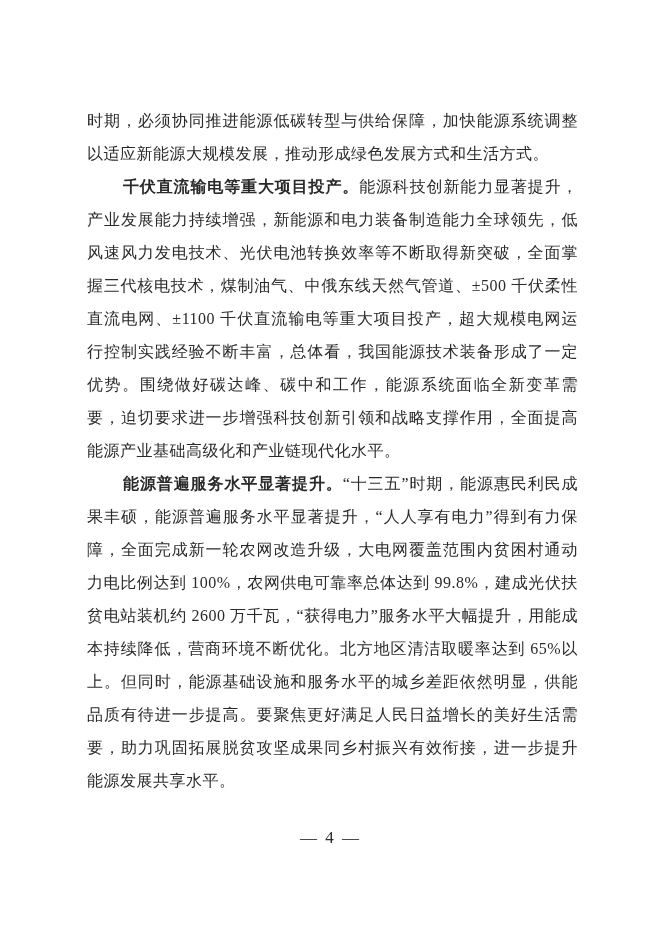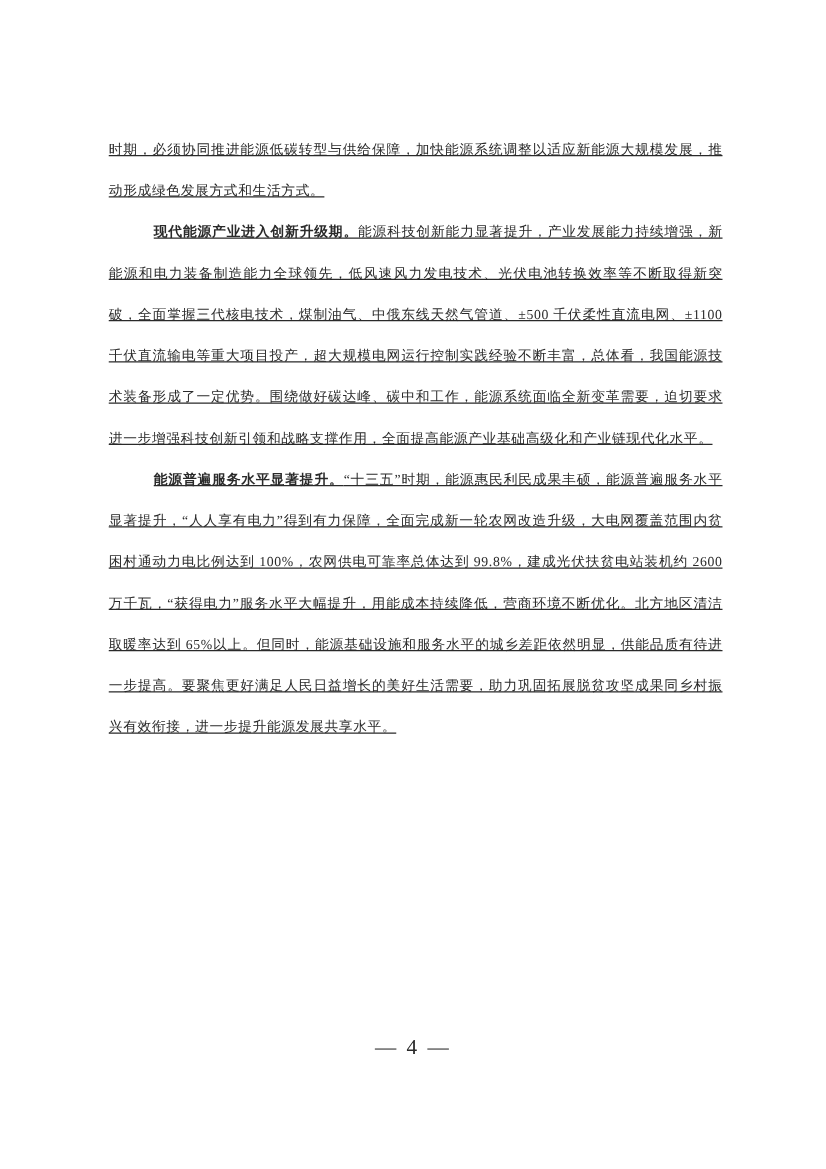--- a/index.html
+++ b/index.html
@@ -18,27 +18,26 @@
   }
   .content {
     position: absolute;
     left: 87px;
     top: 104px;
     width: 491px;
   }
   p.para {
     margin: 0;
     padding: 0;
-    font-size: 11px;
+    font-size: 16px;
     line-height: 33px;
     letter-spacing: 0.5px;
     text-align: justify;
     text-justify: inter-character;
     word-break: break-all;
-    text-decoration: underline;
   }
   p.para.indent {
     text-indent: 36px;
   }
   .lead {
     font-weight: bold;
   }
   .footer {
     position: absolute;
     top: 828px;
@@ -49,17 +48,17 @@
     letter-spacing: 2px;
     color: #2a2a2a;
   }
 </style>
 </head>
 <body>
 
 <div class="page">
   <div class="content">
     <p class="para"><span class="lead"></span><span>时期，必须协同推进能源低碳转型与供给保障，加快能源系统调整以适应新能源大规模发展，推动形成绿色发展方式和生活方式。</span></p>
-    <p class="para indent"><span class="lead">现代能源产业进入创新升级期。</span><span>能源科技创新能力显著提升，产业发展能力持续增强，新能源和电力装备制造能力全球领先，低风速风力发电技术、光伏电池转换效率等不断取得新突破，全面掌握三代核电技术，煤制油气、中俄东线天然气管道、±500 千伏柔性直流电网、±1100 千伏直流输电等重大项目投产，超大规模电网运行控制实践经验不断丰富，总体看，我国能源技术装备形成了一定优势。围绕做好碳达峰、碳中和工作，能源系统面临全新变革需要，迫切要求进一步增强科技创新引领和战略支撑作用，全面提高能源产业基础高级化和产业链现代化水平。</span></p>
+    <p class="para indent"><span class="lead">千伏直流输电等重大项目投产。</span><span>能源科技创新能力显著提升，产业发展能力持续增强，新能源和电力装备制造能力全球领先，低风速风力发电技术、光伏电池转换效率等不断取得新突破，全面掌握三代核电技术，煤制油气、中俄东线天然气管道、±500 千伏柔性直流电网、±1100 千伏直流输电等重大项目投产，超大规模电网运行控制实践经验不断丰富，总体看，我国能源技术装备形成了一定优势。围绕做好碳达峰、碳中和工作，能源系统面临全新变革需要，迫切要求进一步增强科技创新引领和战略支撑作用，全面提高能源产业基础高级化和产业链现代化水平。</span></p>
     <p class="para indent"><span class="lead">能源普遍服务水平显著提升。</span><span>“十三五”时期，能源惠民利民成果丰硕，能源普遍服务水平显著提升，“人人享有电力”得到有力保障，全面完成新一轮农网改造升级，大电网覆盖范围内贫困村通动力电比例达到 100%，农网供电可靠率总体达到 99.8%，建成光伏扶贫电站装机约 2600 万千瓦，“获得电力”服务水平大幅提升，用能成本持续降低，营商环境不断优化。北方地区清洁取暖率达到 65%以上。但同时，能源基础设施和服务水平的城乡差距依然明显，供能品质有待进一步提高。要聚焦更好满足人民日益增长的美好生活需要，助力巩固拓展脱贫攻坚成果同乡村振兴有效衔接，进一步提升能源发展共享水平。</span></p>
   </div>
   <div class="footer">— 4 —</div>
 </div>
 
 </body></html>

